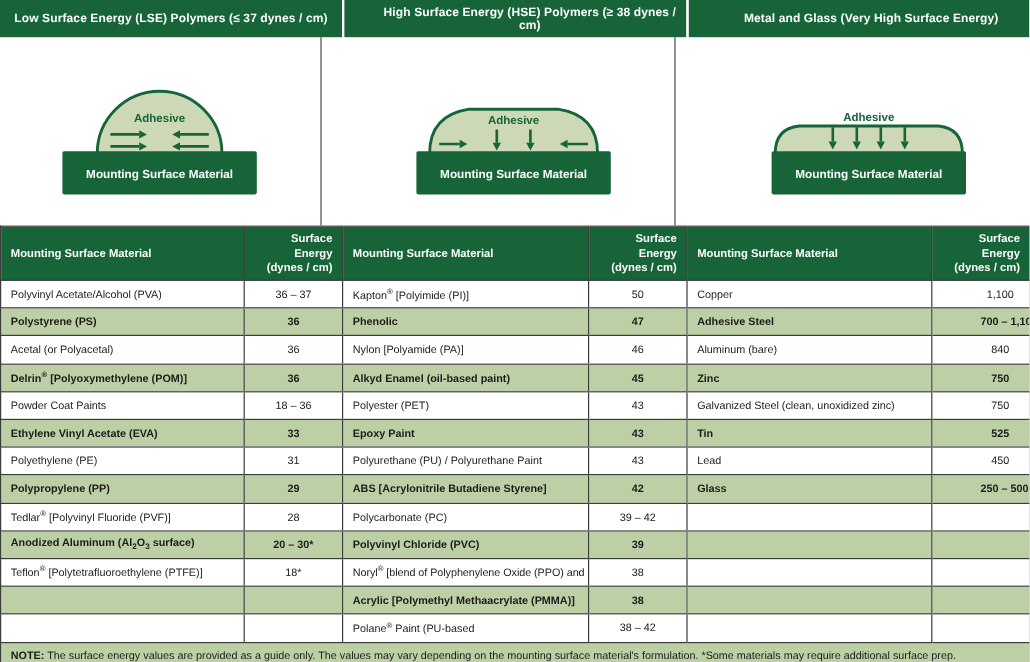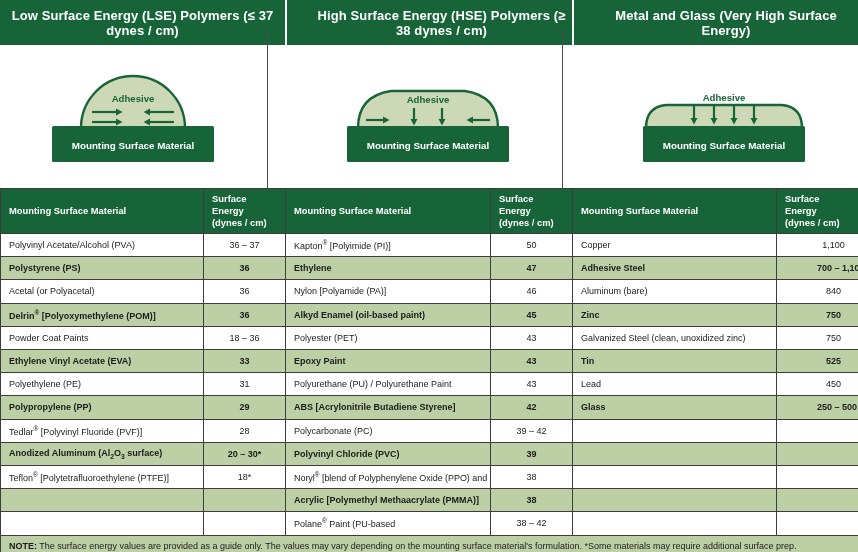--- a/index.html
+++ b/index.html
@@ -23,29 +23,29 @@
   
   .cat-header {
     display: flex;
     width: 858px;
     height: 31px;
     background: #ffffff;
   }
   .cat-cell {
     background: #166437;
     color: #ffffff;
-    font-size: 13px;
+    font-size: 10px;
     font-weight: bold;
     letter-spacing: .1px;
     display: flex;
     align-items: center;
     justify-content: center;
     text-align: center;
     box-sizing: border-box;
-    height: 45px;
+    height: 31px;
   }
   .cat-cell.c1 { width: 285px; }
   .cat-cell.gap { width: 2px; background: #ffffff; }
   .cat-cell.c2 { width: 285px; padding-left: 24px; }
   .cat-cell.c3 { width: 284px; padding-left: 20px; }
 
   
   .diagram-band {
     display: flex;
     width: 858px;
@@ -85,21 +85,21 @@
     text-align: left;
     padding: 4px 8px;
     height: 38px;
     vertical-align: middle;
     box-sizing: border-box;
     border-left: 1.3px solid #3c3c3c;
     border-top: 1.3px solid #3c3c3c;
     border-bottom: 1.3px solid #3c3c3c;
     line-height: 1.28;
   }
-  table.sedata th.num { text-align: left; }
+  table.sedata th.num { text-align: right; }
   table.sedata th.last { border-right: 1.3px solid #3c3c3c; }
 
   table.sedata td {
     font-size: 9px;
     color: #1b1b1b;
     padding: 2px 8px;
     height: 23.2px;
     vertical-align: middle;
     box-sizing: border-box;
     border-left: 1.15px solid #3c3c3c;
@@ -251,21 +251,21 @@
             <td class="mat">Polyvinyl Acetate/Alcohol (PVA)</td>
             <td class="num">36 – 37</td>
             <td class="mat">Kapton<sup class="reg">®</sup> [Polyimide (PI)]</td>
             <td class="num">50</td>
             <td class="mat">Copper</td>
             <td class="num last">1,100</td>
           </tr>
           <tr class="shade">
             <td class="mat">Polystyrene (PS)</td>
             <td class="num">36</td>
-            <td class="mat">Ethylene</td>
+            <td class="mat">Phenolic</td>
             <td class="num">47</td>
             <td class="mat">Adhesive Steel</td>
             <td class="num last">700 – 1,100</td>
           </tr>
           <tr class="plain">
             <td class="mat">Acetal (or Polyacetal)</td>
             <td class="num">36</td>
             <td class="mat">Nylon [Polyamide (PA)]</td>
             <td class="num">46</td>
             <td class="mat">Aluminum (bare)</td>

